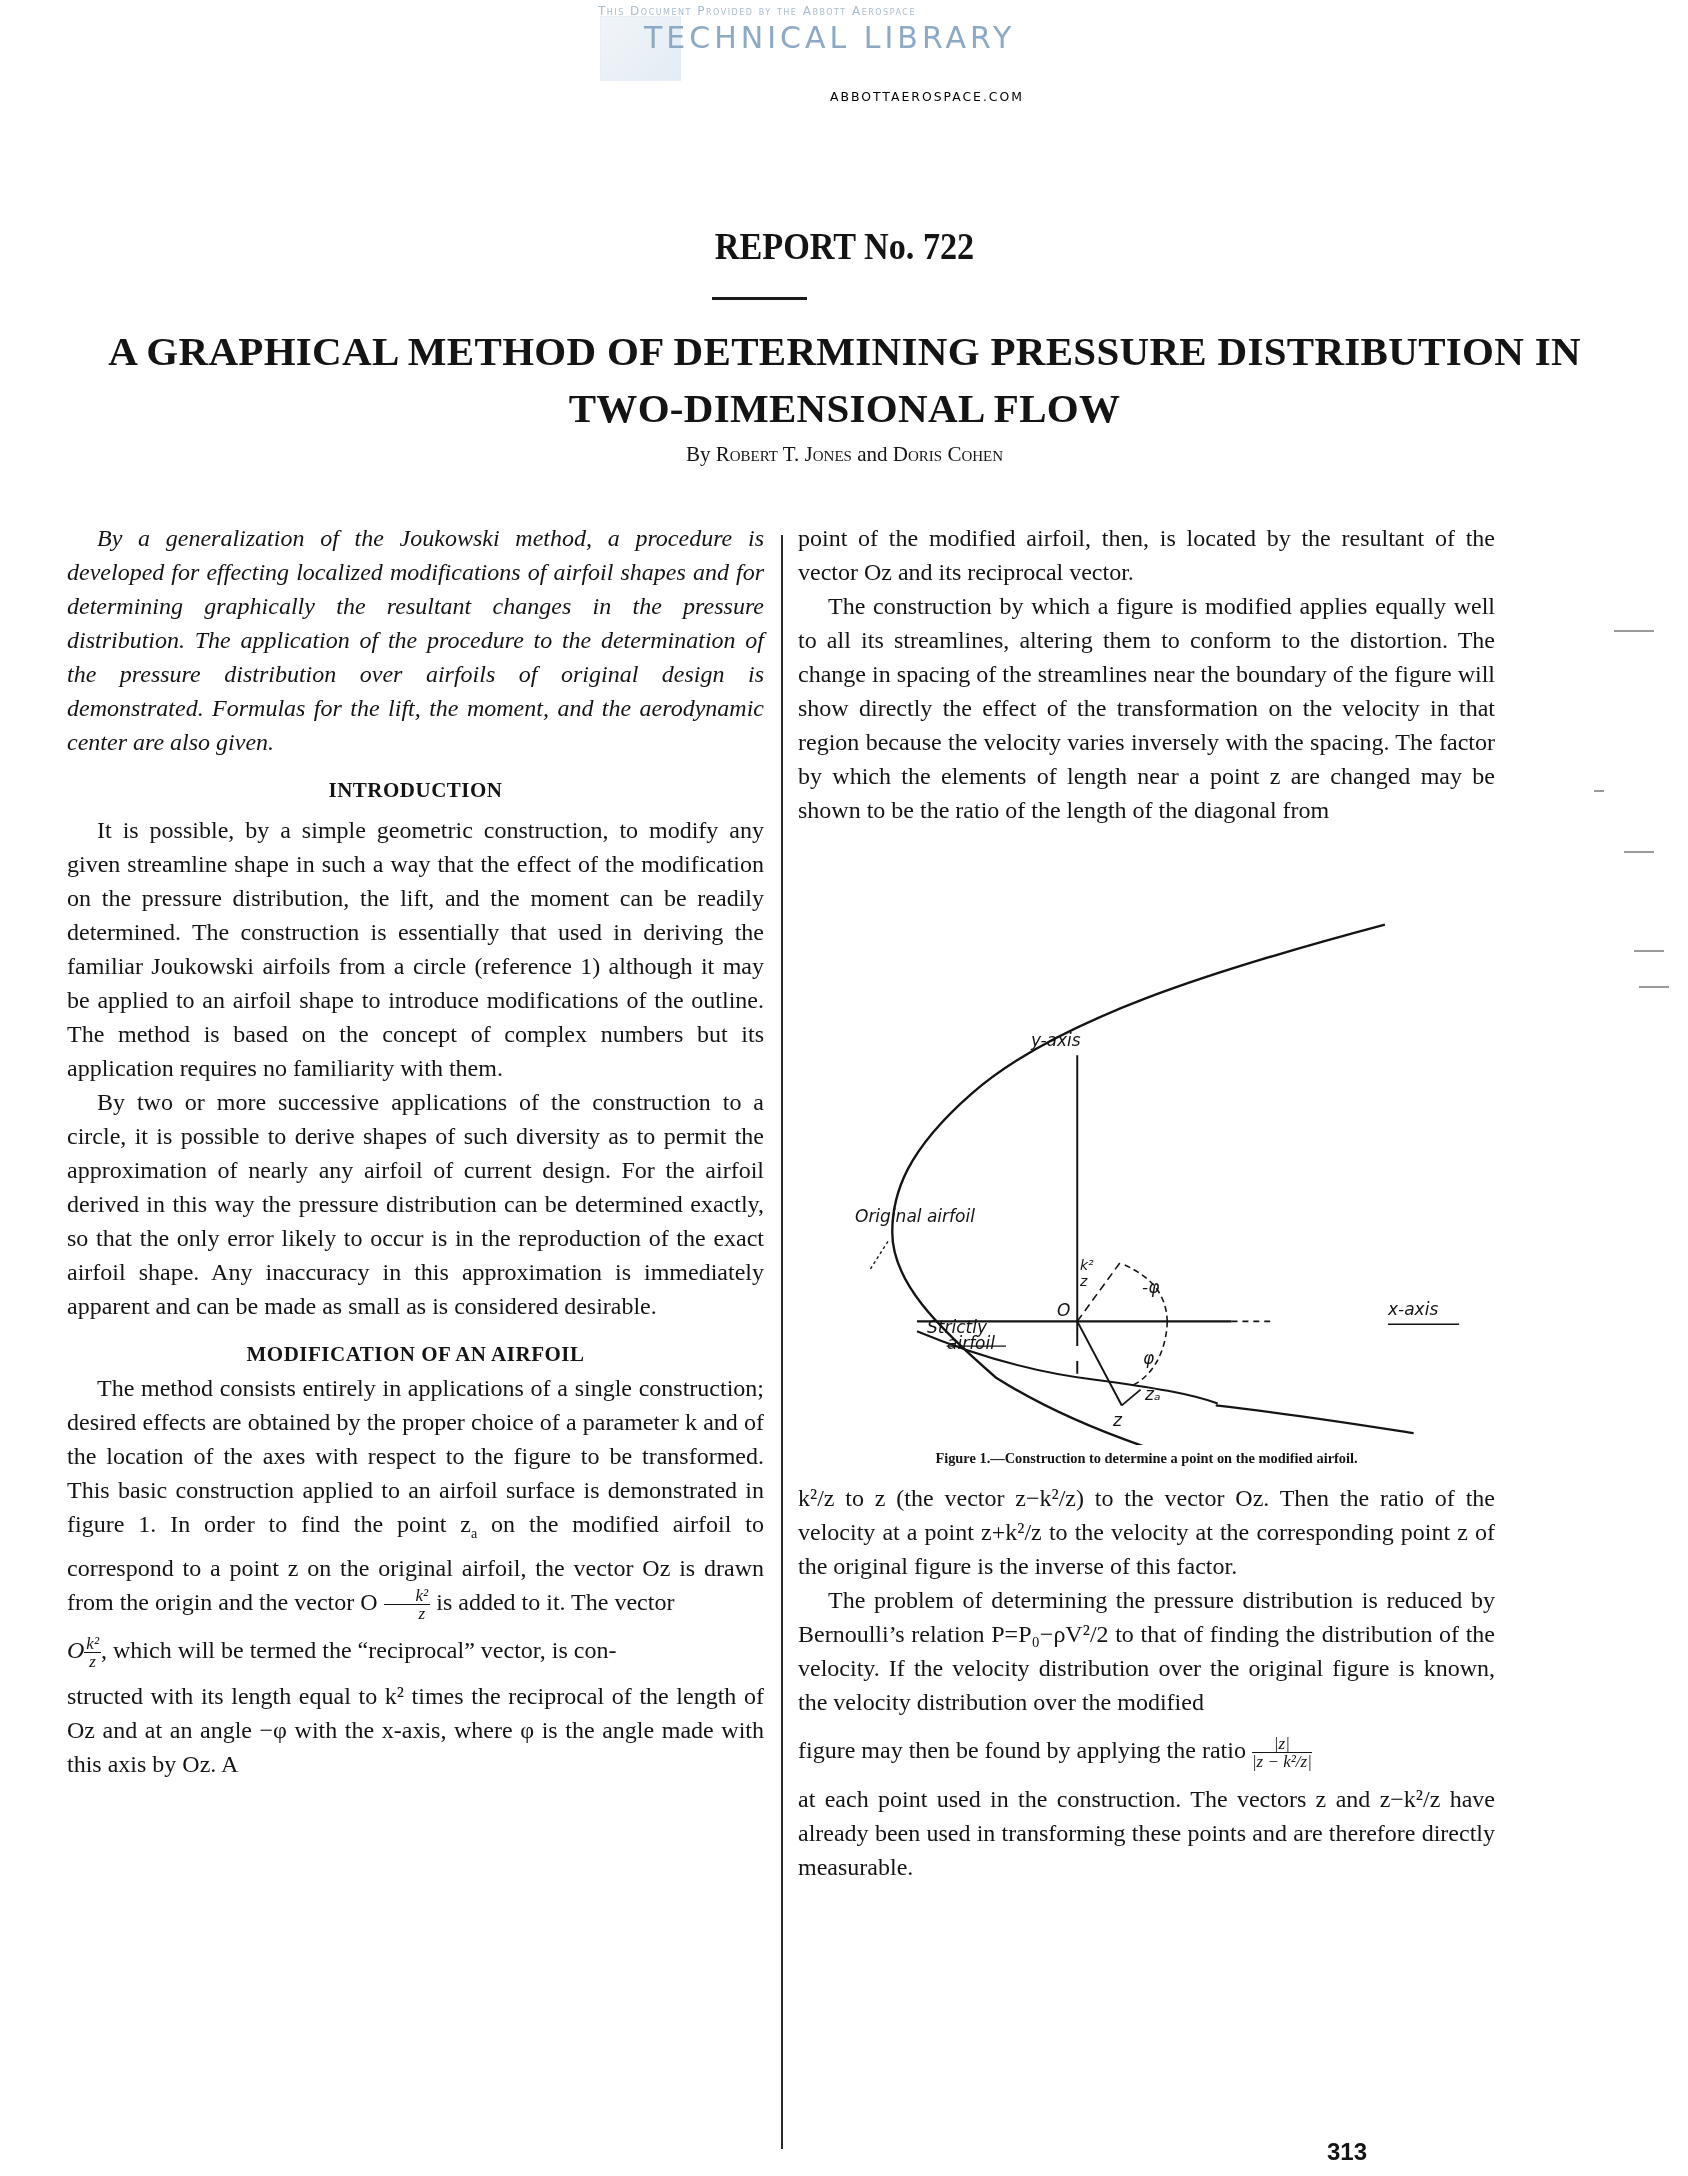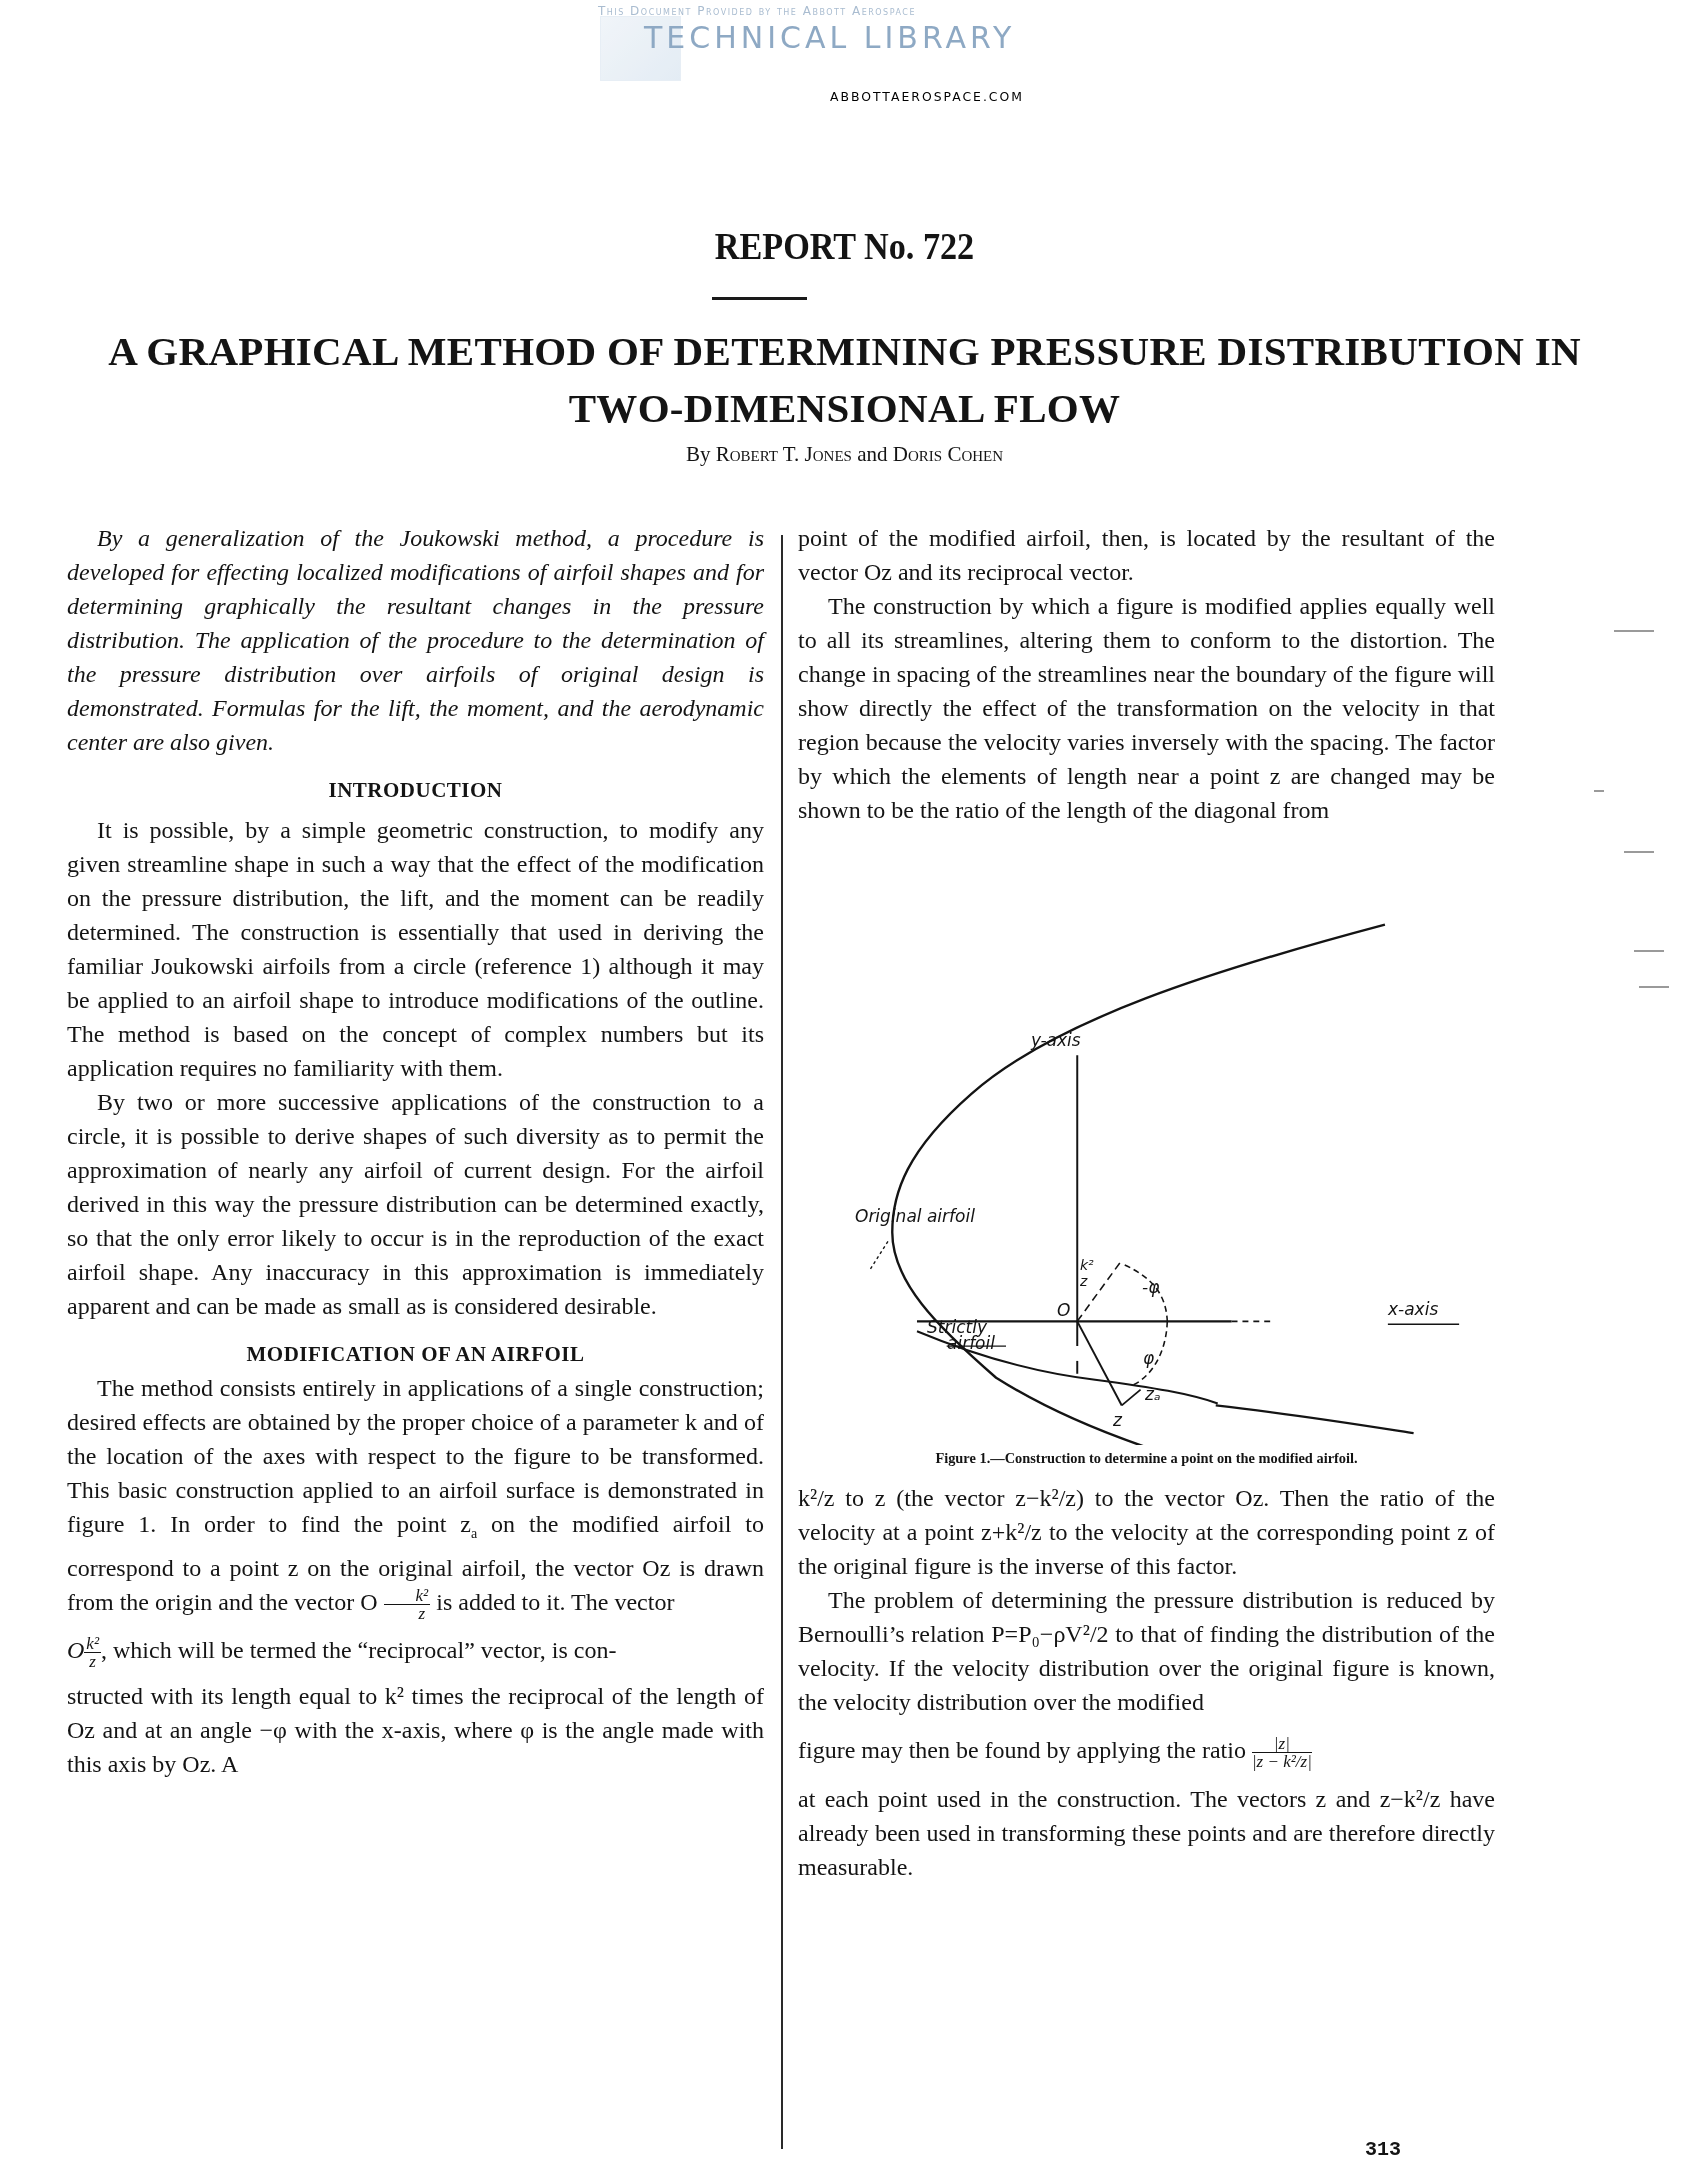--- a/index.html
+++ b/index.html
@@ -38,22 +38,22 @@
   .h-gap { height: 14px; }
   .eq-line { line-height: 57px; }
   .frac { display: inline-block; vertical-align: middle; text-align: center; font-style: italic; font-size: 17px; line-height: 17px; }
   .frac .num { display: block; border-bottom: 1.5px solid #141414; padding: 0 2px; }
   .frac .den { display: block; }
 
   .figure { position: absolute; left: 798px; top: 891px; width: 697px; height: 554px; }
   .fig-label { position: absolute; font-family: "DejaVu Sans", sans-serif; font-style: italic; font-size: 17px; white-space: nowrap; }
   .fig-caption { position: absolute; left: 0; top: 1450px; width: 100%; text-align: center; font-size: 14.4px;
                  font-family: "Liberation Serif", serif; font-weight: bold; }
-  .page-number { position: absolute; left: 1365px; top: 2138px; font-family: Liberation Mono, monospace;
-                 font-weight: bold; font-size: 20px; }
+  .page-number { position: absolute; left: 1327px; top: 2138px; font-family: Liberation Sans, sans-serif;
+                 font-weight: bold; font-size: 24px; }
   .margin-marks { position: absolute; left: 1584px; top: 594px; width: 105px; height: 891px; }
   .mm { position: absolute; height: 2px; background: #9a9a9a; }
 </style>
 </head>
 <body>
 
 <div class="watermark">
   <div class="wm-box"></div>
   <div class="wm-line1">This Document Provided by the Abbott Aerospace</div>
   <div class="wm-line2">TECHNICAL LIBRARY</div>

